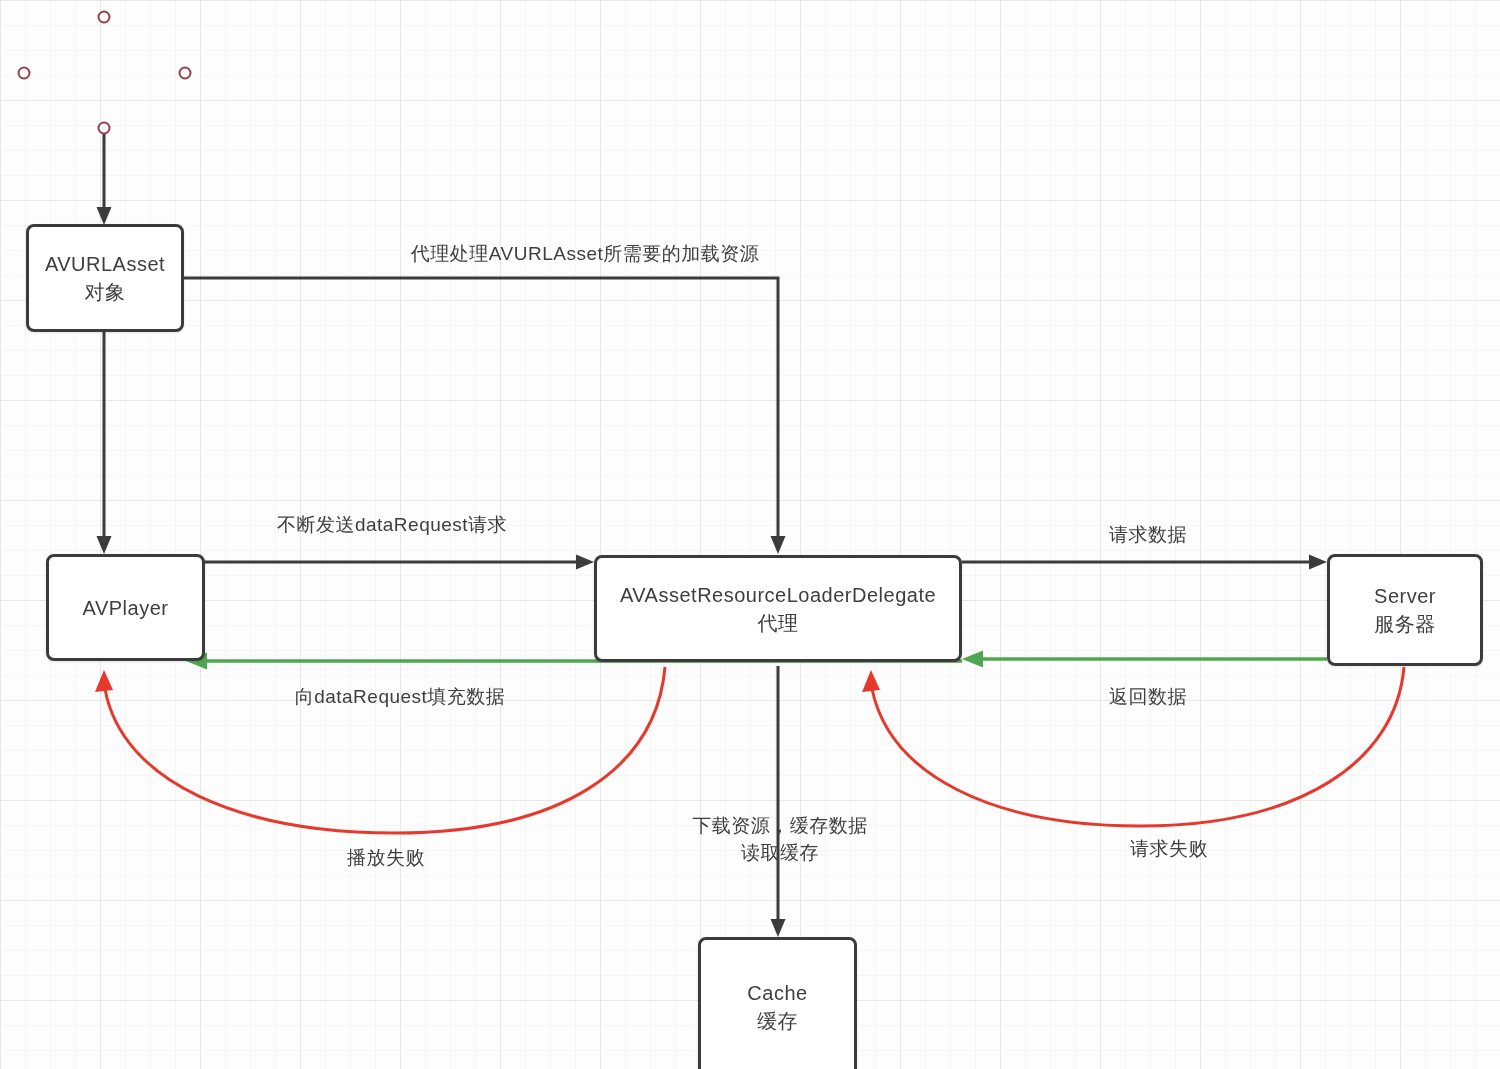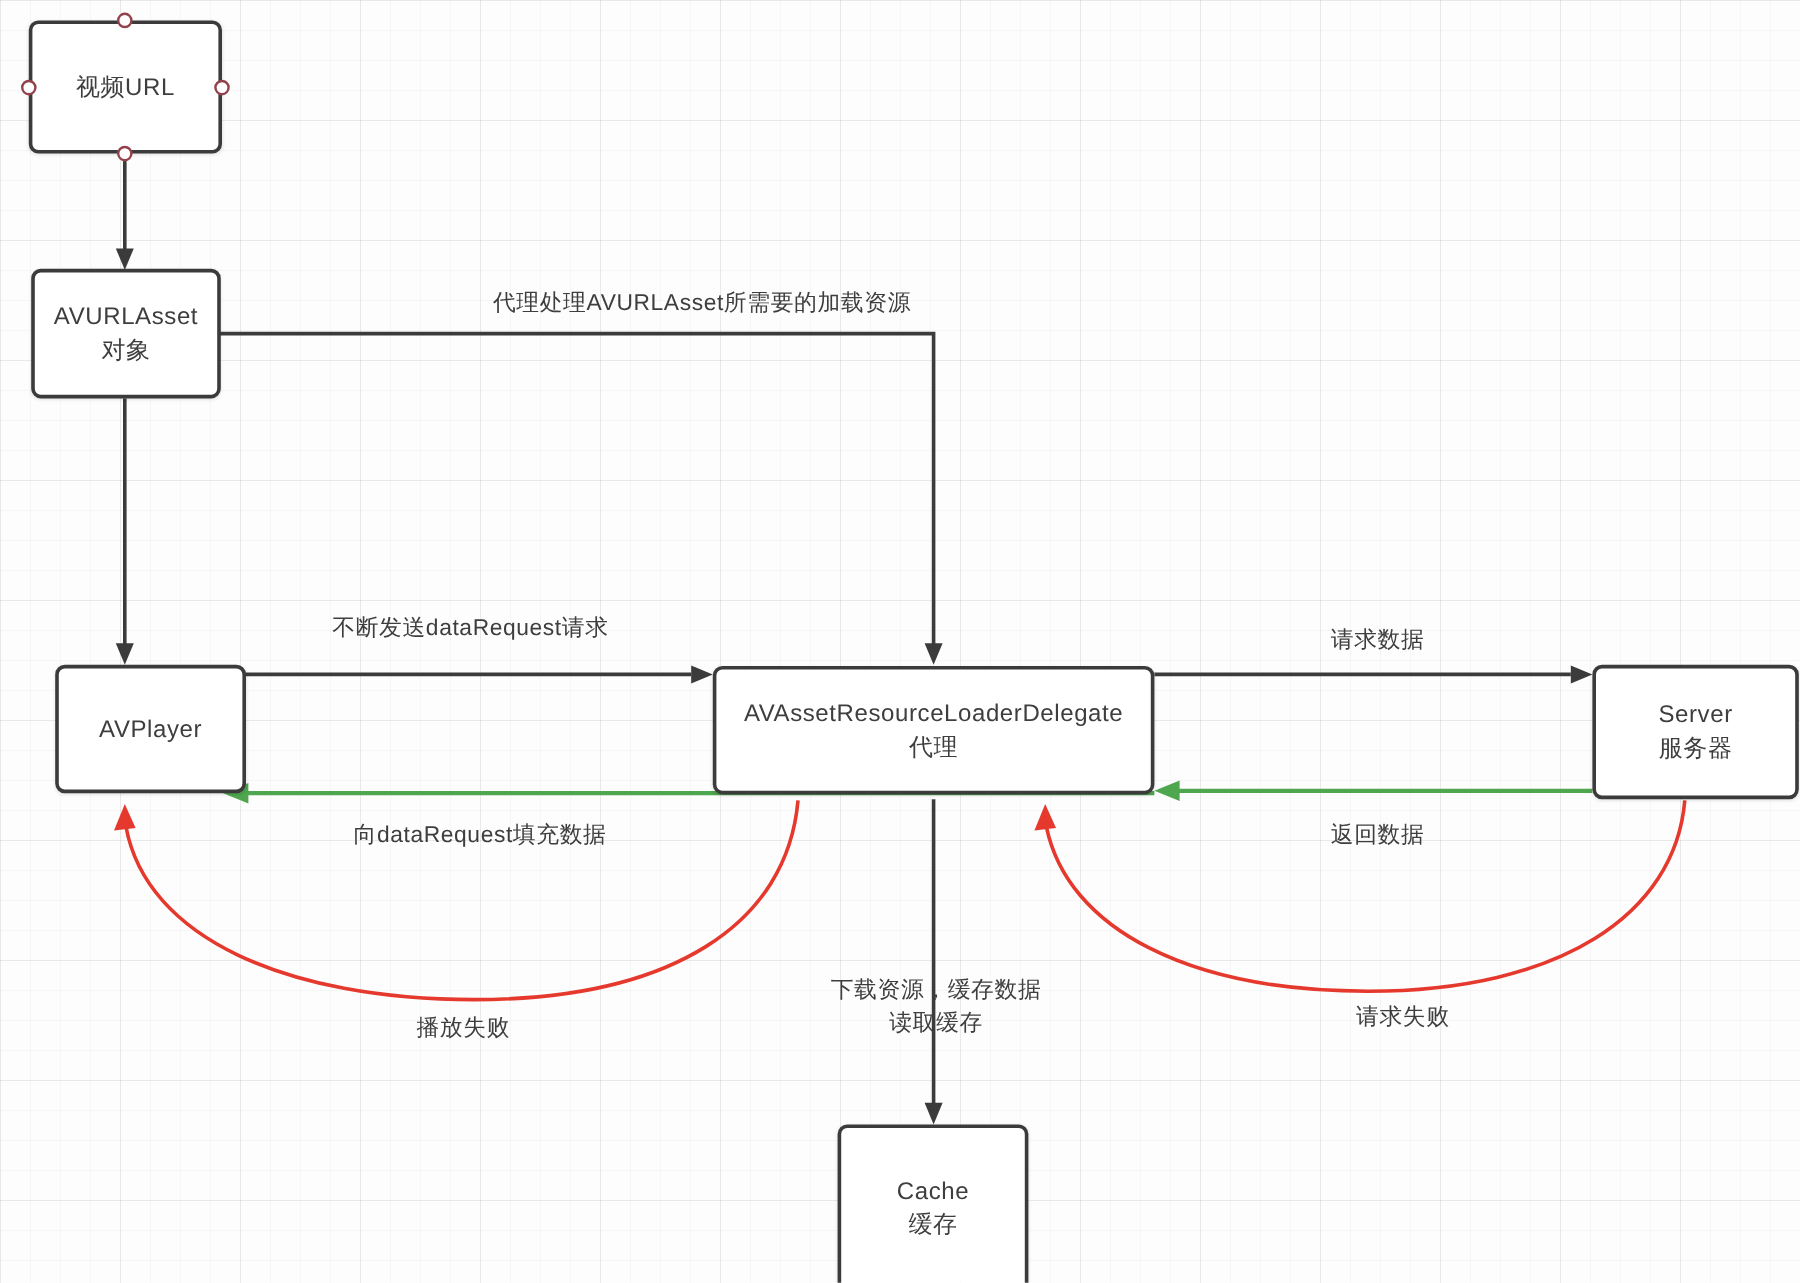--- a/index.html
+++ b/index.html
@@ -116,39 +116,36 @@
       <path d="M665 667 C656 770, 560 833, 395 833 C 240 833, 122 782, 105 689" stroke="#e5392e" stroke-width="3" fill="none"></path>
       <polygon points="104,670 95,692 113,690" fill="#e5392e"></polygon>
     </g>
 
     <g>
       <path d="M1404 667 C1396 762, 1300 826, 1140 826 C 992 826, 890 775, 872 689" stroke="#e5392e" stroke-width="3" fill="none"></path>
       <polygon points="871,670 862,692 880,690" fill="#e5392e"></polygon>
     </g>
   </svg>
 
-  <div class="node" style="left:24px; top:17px; width:161px; height:111px;">
-    <div>视频URL</div>
-  </div>
 
   <div class="node" style="left:26px; top:224px; width:158px; height:108px;">
     <div>AVURLAsset</div>
     <div>对象</div>
   </div>
 
   <div class="node" style="left:26px; top:554px; width:159px; height:107px;margin-left:20px;">
     <div>AVPlayer</div>
   </div>
 
   <div class="node" style="left:594px; top:555px; width:368px; height:107px;">
     <div>AVAssetResourceLoaderDelegate</div>
     <div>代理</div>
   </div>
 
-  <div class="node" style="left:1327px; top:554px; width:172px; height:112px;">
+  <div class="node" style="left:1327px; top:554px; width:156px; height:112px;">
     <div>Server</div>
     <div>服务器</div>
   </div>
 
   <div class="node" style="left:698px; top:937px; width:159px; height:140px;">
     <div>Cache</div>
     <div>缓存</div>
   </div>
 
   <div class="handle" style="left:104px; top:17px;"></div>

